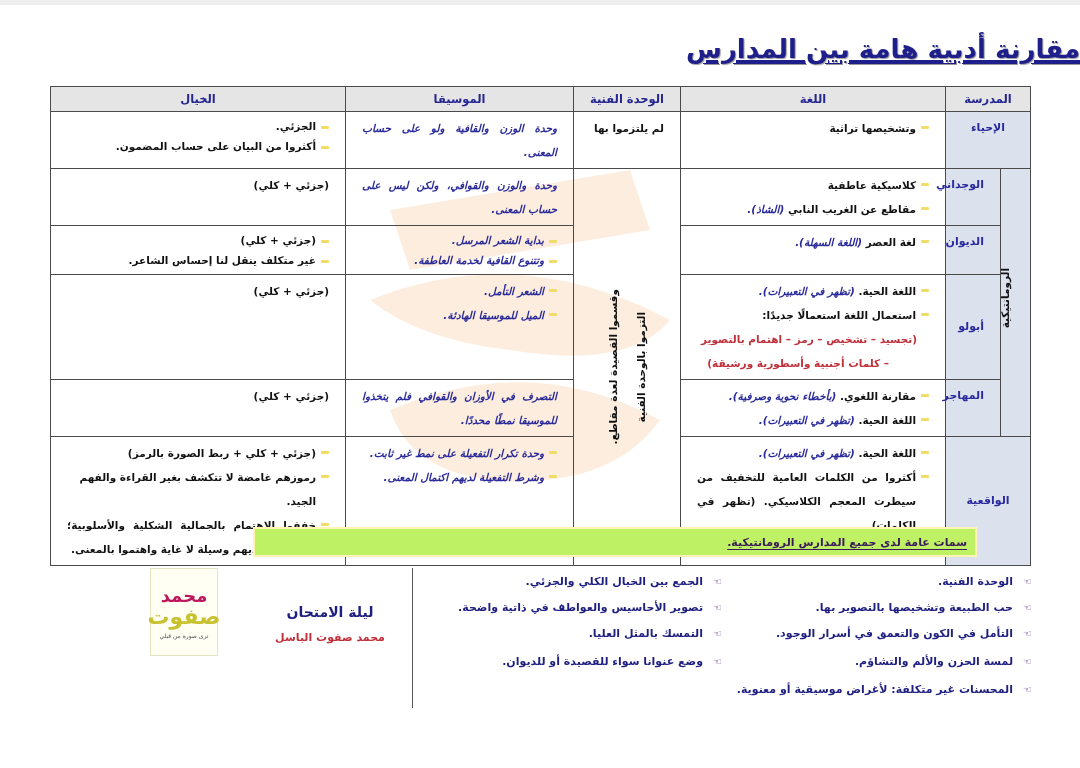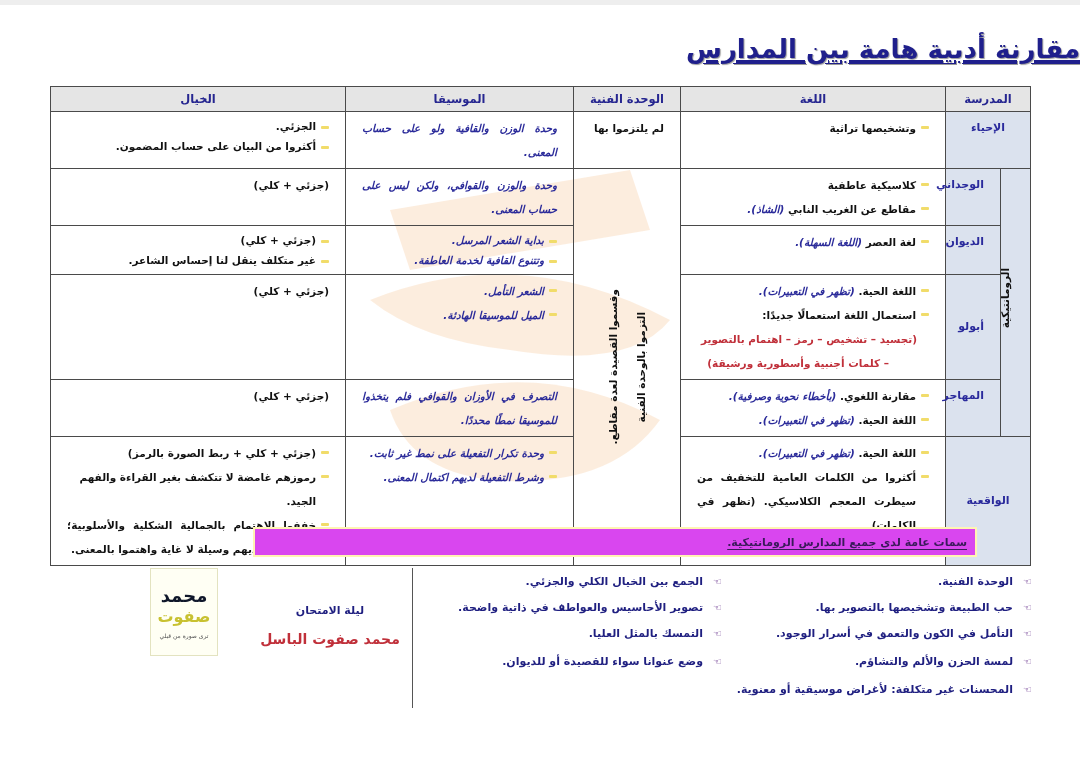--- a/index.html
+++ b/index.html
@@ -38,40 +38,40 @@
   .unity-cell { vertical-align:middle !important; text-align:center; padding:0 !important; }
   .unity-wrap { display:flex; justify-content:center; gap:4px; height:100%; }
   .item { display:flex; align-items:flex-start; gap:5px; }
   .dash { display:inline-block; width:8px; height:3px; background:#f1dc6a; margin-top:10px; flex:none; border-radius:1px; }
   .blue { color:#2b2b9a;font-style:italic; }
   .red { color:#c0303a; }
   .just { text-align:justify; text-align-last:right; }
 
   .banner {
     position:absolute; left:253px; top:527px; width:724px; height:30px;
-    background:#d946ef; border:2px solid #fff4b3; box-sizing:border-box;
+    background:#bef264; border:2px solid #fff4b3; box-sizing:border-box;
   }
   .banner-text {
     position:absolute; right:8px; top:7px; font-size:11px; font-weight:bold; color:#3a1a5a;
     text-decoration:underline; text-underline-offset:3px;
   }
   .features { position:absolute; top:575px; right:48px; width:640px; font-size:11px; font-weight:bold; color:#1f1f80; }
   .feat { position:absolute; display:flex; align-items:center; gap:10px; white-space:nowrap; }
   .feat .hand { color:#7a4b9a; font-size:10px; }
   .vline { position:absolute; left:412px; top:568px; width:1px; height:140px; background:#555; }
   .logo {
     position:absolute; left:150px; top:568px; width:66px; height:86px;
     border:1px solid #e3e3c0; background:#fffff4;
     display:flex; flex-direction:column; align-items:center; justify-content:center;
   }
-  .logo .l1 { color:#0f172a; font-size:18px; font-weight:bold; line-height:20px; }
-  .logo .l2 { color:#c8c130; font-size:16px; font-weight:bold; line-height:22px; }
+  .logo .l1 { color:#be185d; font-size:18px; font-weight:bold; line-height:20px; }
+  .logo .l2 { color:#c8c130; font-size:22px; font-weight:bold; line-height:22px; }
   .logo .l3 { color:#555; font-size:6px; margin-top:4px; }
-  .exam { position:absolute; left:260px; top:604px; width:140px; text-align:center; font-size:11px; font-weight:bold; color:#1f1f80; }
-  .author { position:absolute; left:255px; top:631px; width:150px; text-align:center; font-size:14px; font-weight:bold; color:#c0303a; }
+  .exam { position:absolute; left:260px; top:604px; width:140px; text-align:center; font-size:14px; font-weight:bold; color:#1f1f80; }
+  .author { position:absolute; left:255px; top:631px; width:150px; text-align:center; font-size:11px; font-weight:bold; color:#c0303a; }
 </style>
 </head>
 <body>
 
 <div class="topbar"></div>
 
 <svg class="watermark" viewBox="0 0 380 370">
   <path d="M60 60 L300 20 L320 80 L80 120 Z" fill="#f0a050"></path>
   <path d="M40 150 Q190 90 340 170 Q300 220 180 200 Q90 190 40 150 Z" fill="#f0a050"></path>
   <path d="M60 260 Q200 200 330 270 Q280 340 160 330 Q80 320 60 260 Z" fill="#f0a050"></path>

